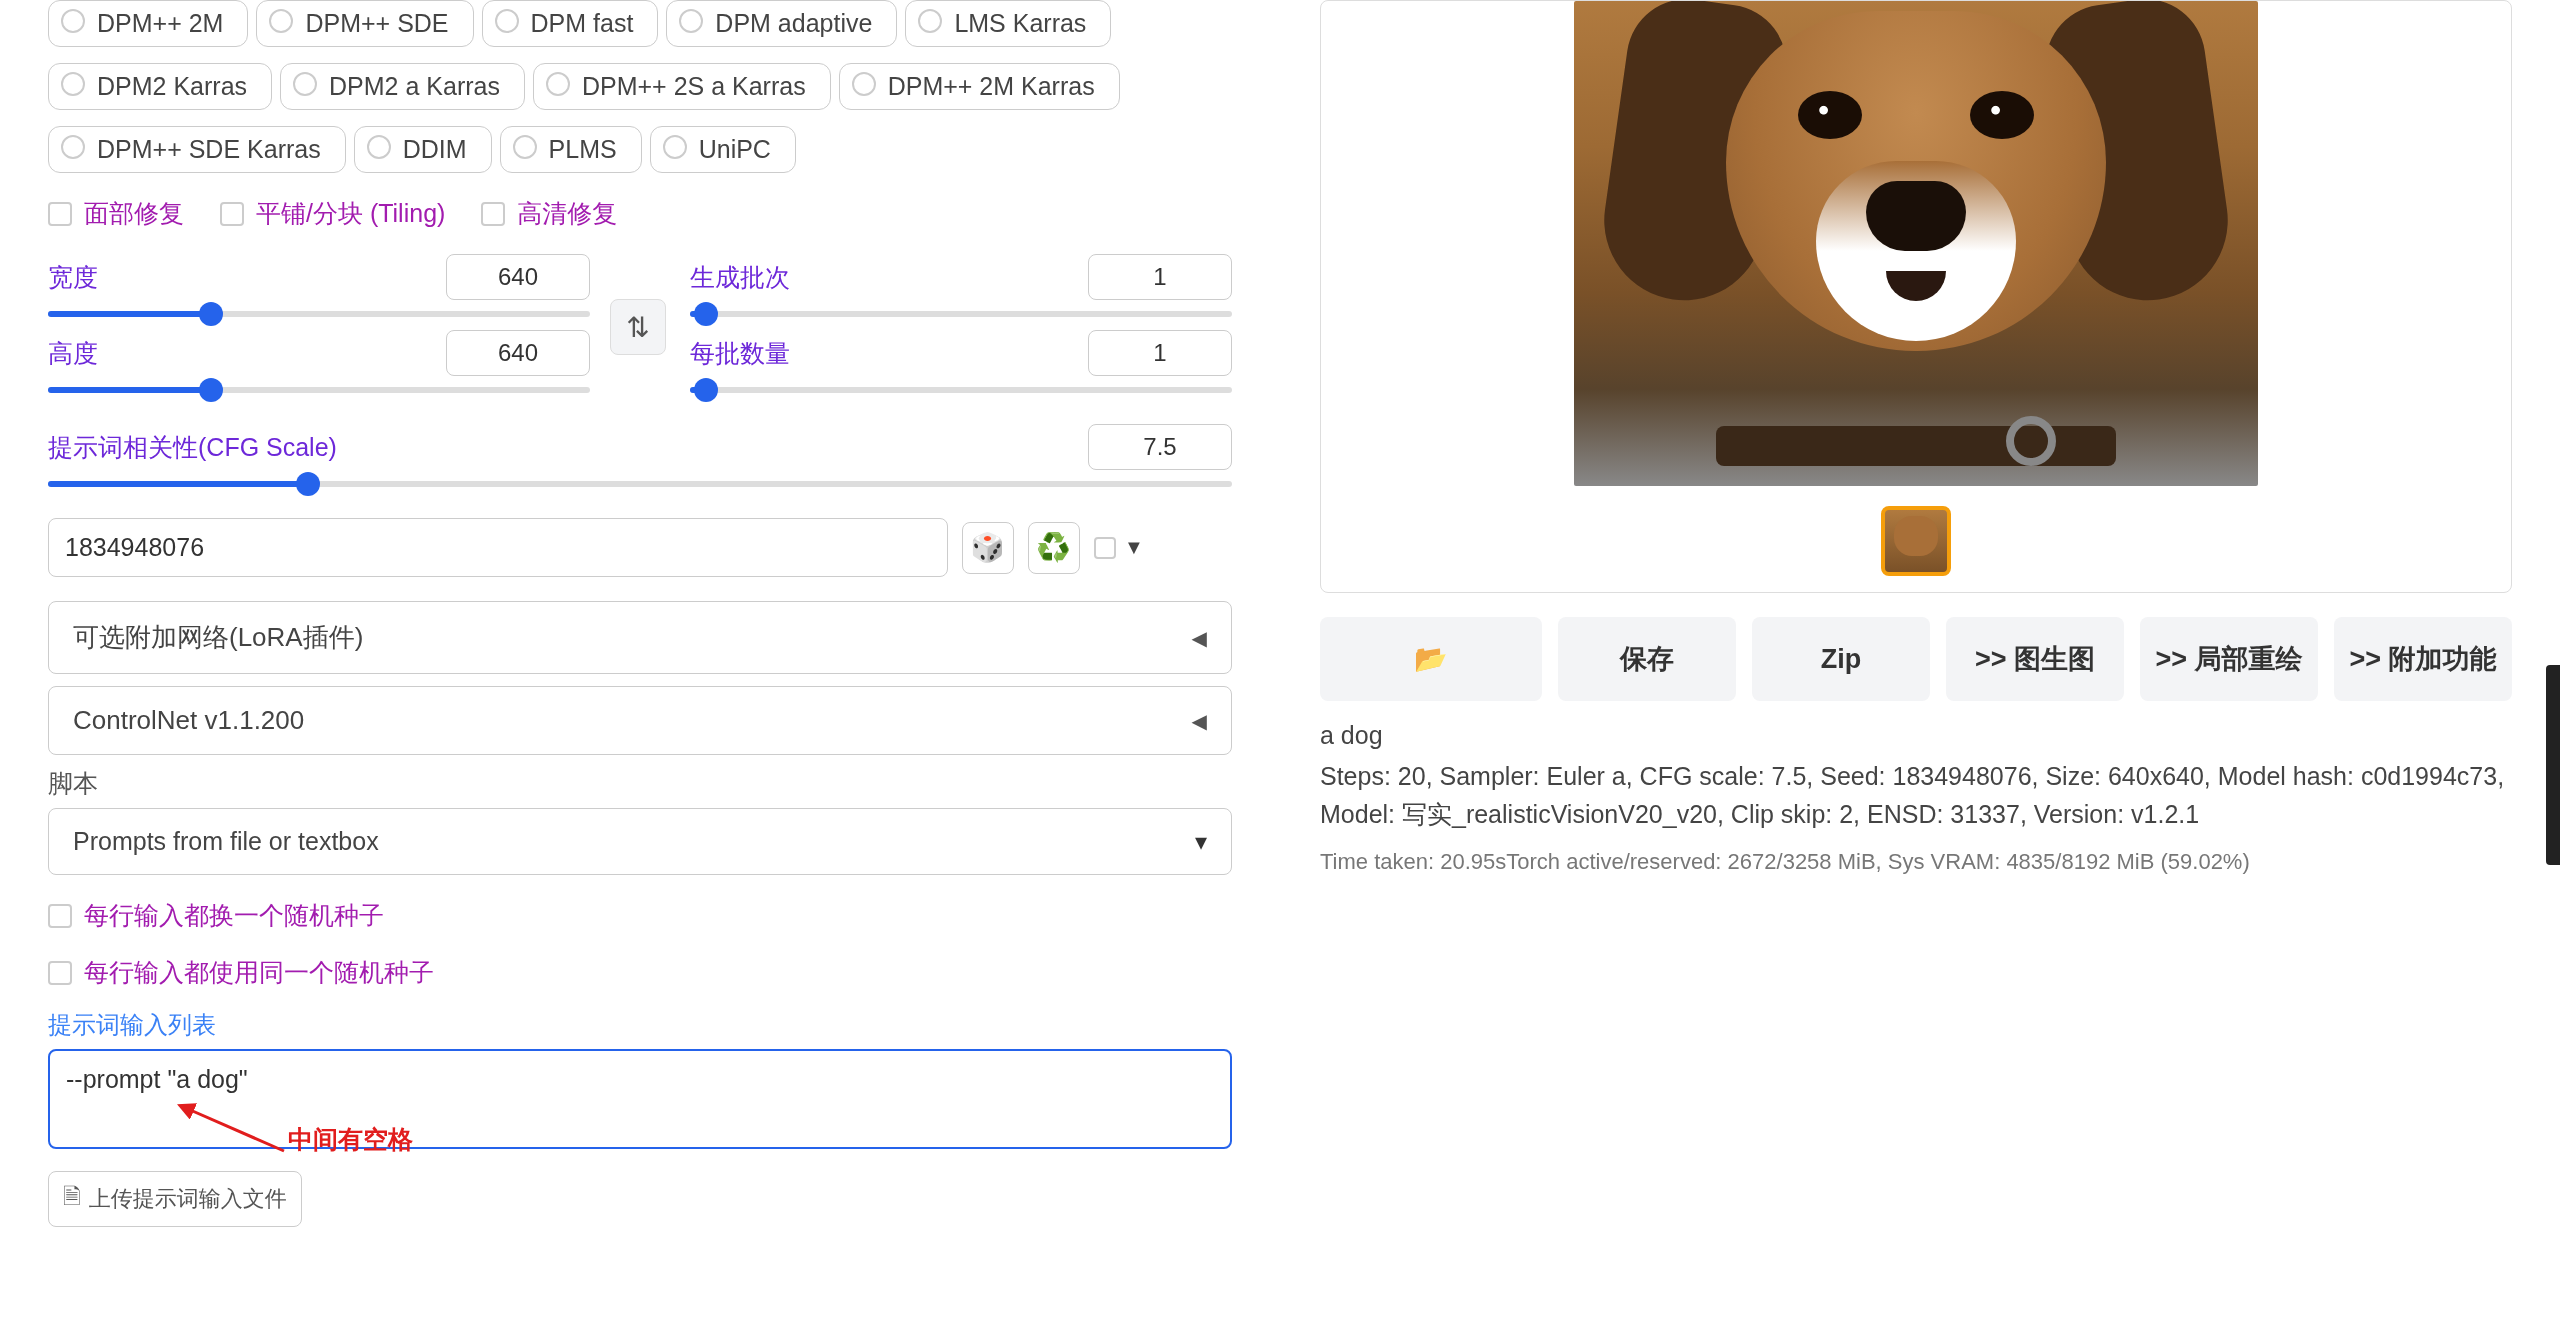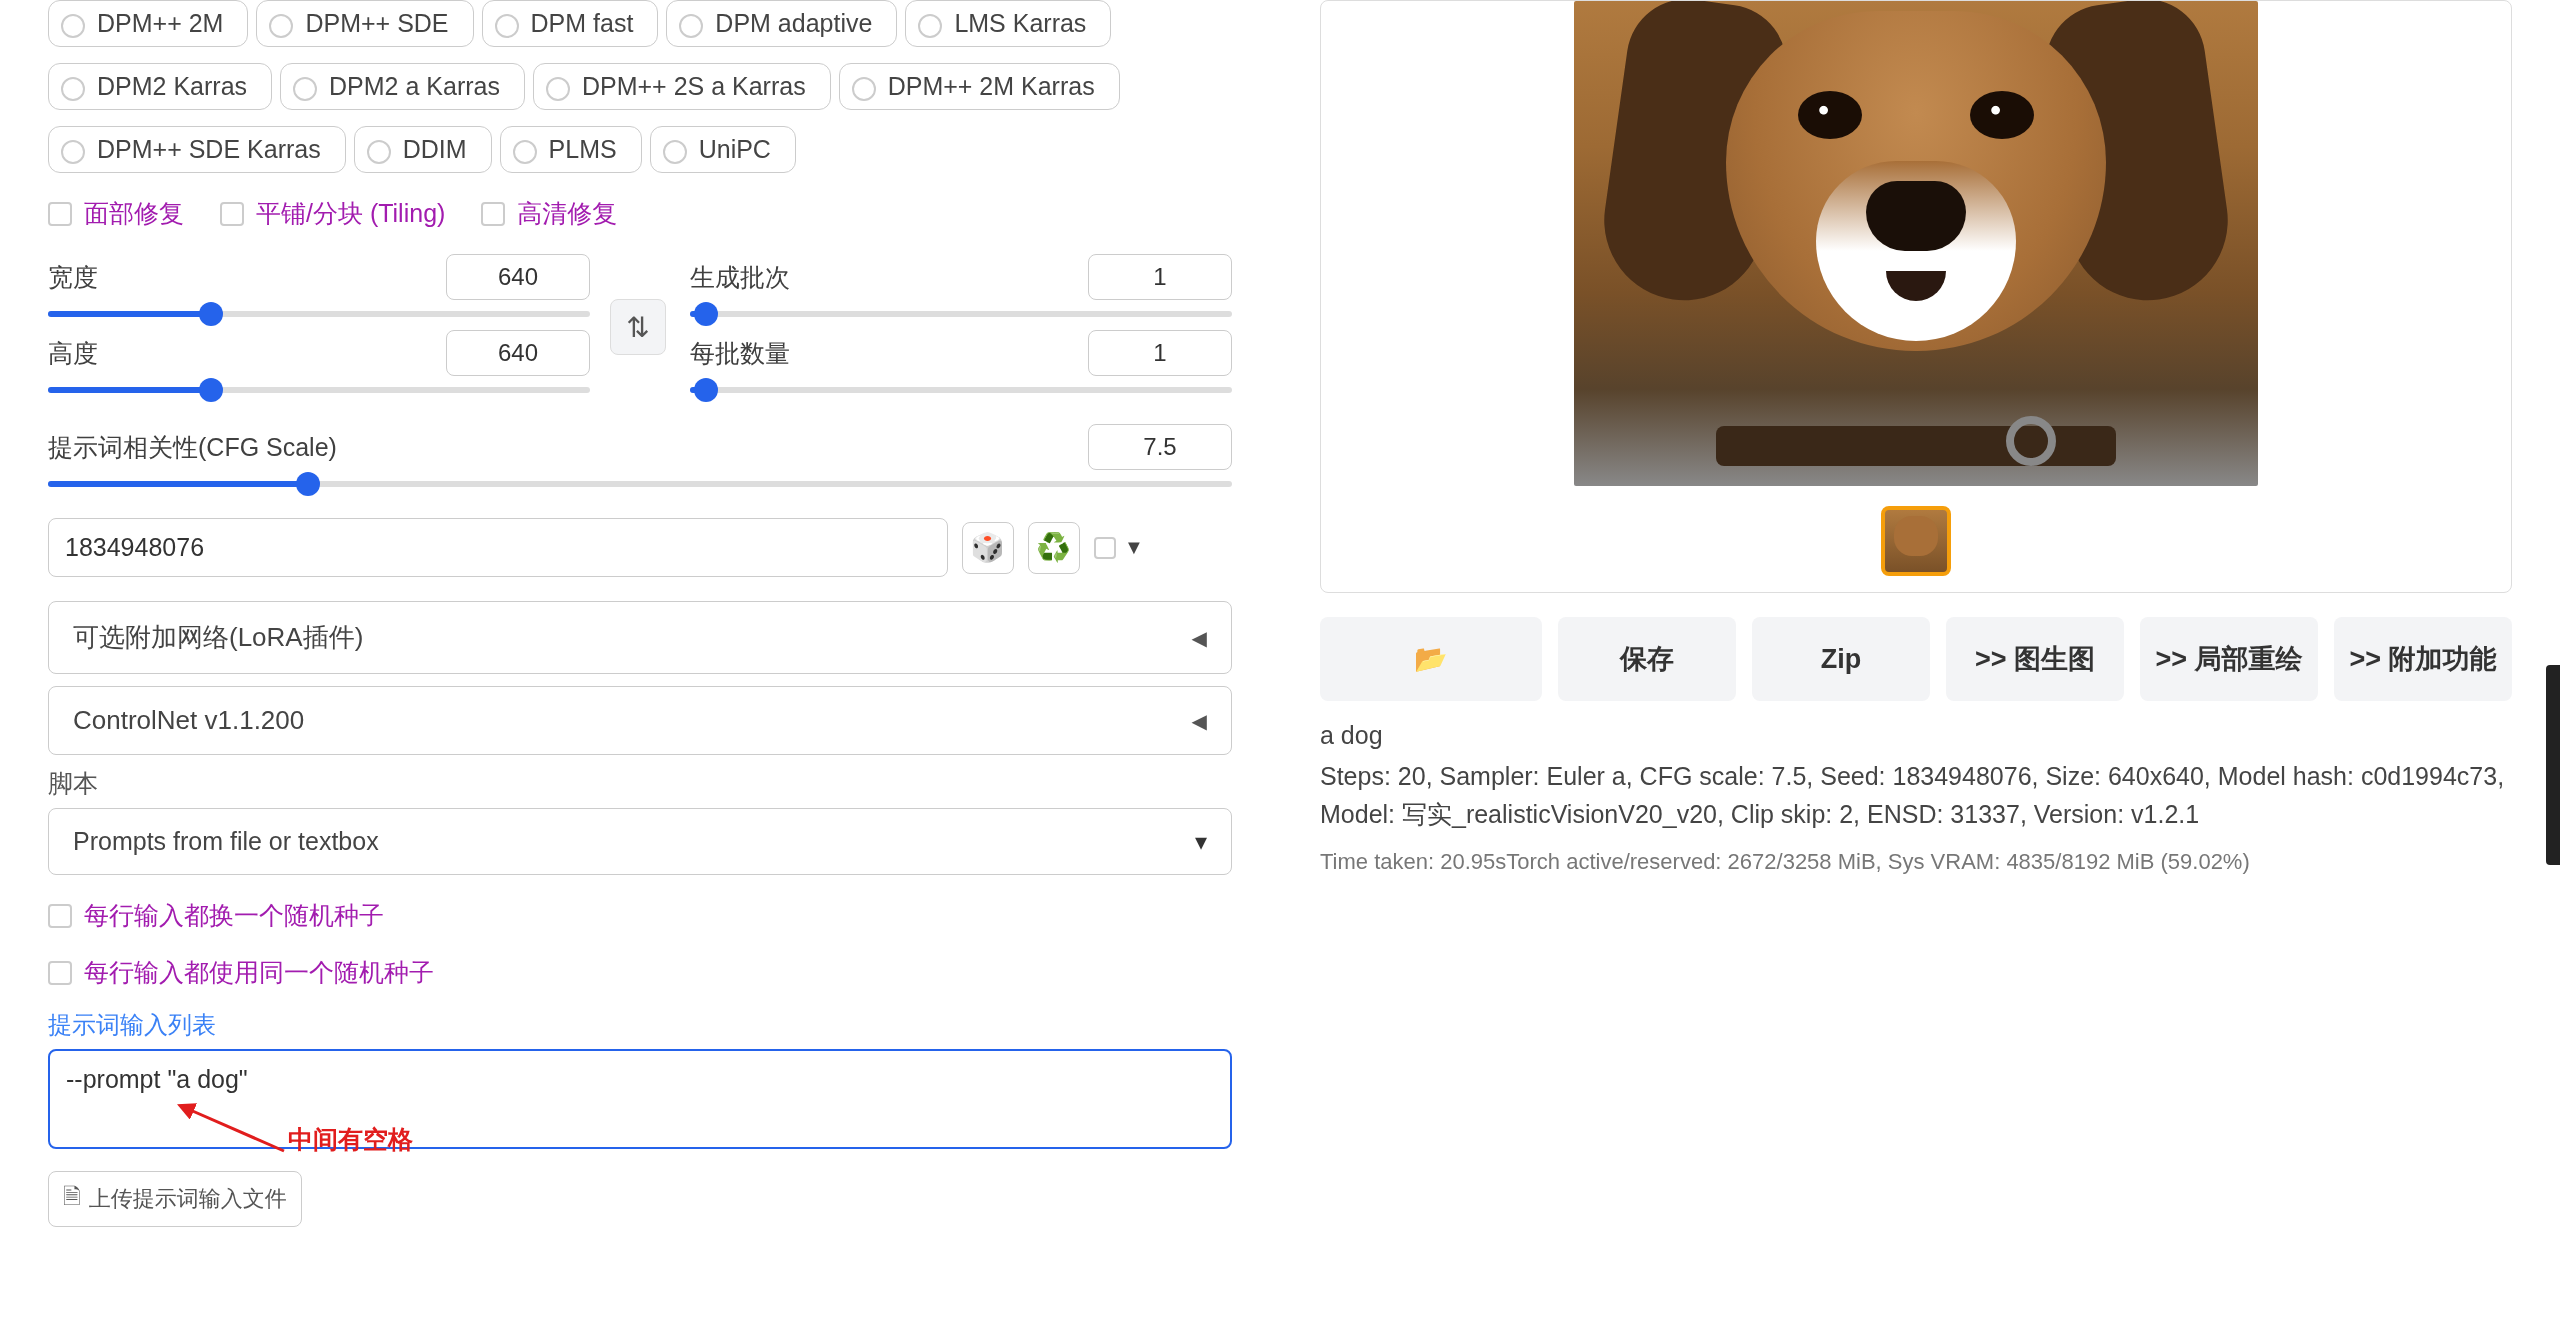--- a/index.html
+++ b/index.html
@@ -2,32 +2,32 @@
 <html><head>
 <meta charset="utf-8">
 <style>
 * { box-sizing: border-box; margin: 0; padding: 0; }
 body { font-family: -apple-system, BlinkMacSystemFont, "Segoe UI", sans-serif; background: #fff; font-size: 24px; color: #333; }
 .app { display: flex; width: 2560px; height: 1329px; }
 .left { width: 1280px; padding: 0 48px 0 48px; overflow-y: auto; }
 .right { flex: 1; padding: 0 48px 0 40px; }
 .right-wrap { border: 1px solid #ddd; border-radius: 8px; padding: 0 0 16px 0; margin-bottom: 24px; }
 .sampler-radios { display: flex; flex-wrap: wrap; gap: 16px 8px; margin-bottom: 24px; }
-.radio-chip { display: inline-flex; align-items: flex-end; padding: 8px 24px 8px 12px; border: 1px solid #ccc; border-radius: 12px; cursor: pointer; background: #fff; }
+.radio-chip { display: inline-flex; align-items: flex-start; padding: 8px 24px 8px 12px; border: 1px solid #ccc; border-radius: 12px; cursor: pointer; background: #fff; }
 .radio-dot { width: 24px; height: 24px; border: 2px solid #ccc; border-radius: 50%; margin-right: 12px; flex-shrink: 0; }
 .radio-chip span { font-size: 25px; color: #444; white-space: nowrap; }
 .checkbox-row { display: flex; gap: 36px; margin-bottom: 24px; }
 .checkbox { display: inline-flex; align-items: center; cursor: pointer; }
 .checkbox-box { width: 24px; height: 24px; border: 2px solid #ccc; border-radius: 4px; margin-right: 12px; }
 .checkbox span { font-size: 25px; color: #a21caf; }
 .dim-grid { display: grid; grid-template-columns: 1fr 60px 1fr; gap: 20px; margin-bottom: 24px; }
 .dim-left, .dim-right { display: flex; flex-direction: column; gap: 6px; }
 .dim-row { display: flex; flex-direction: column; gap: 4px; }
 .dim-row-top { display: flex; justify-content: space-between; align-items: center; }
-.dim-label { font-size: 25px; color: #404040; }
+.dim-label { font-size: 25px; color: #6d28d9; }
 .num-input { width: 144px; padding: 8px 12px; border: 1px solid #ccc; border-radius: 8px; text-align: center; font-size: 24px; background: #fff; color: #333; }
 .slider-wrap { position: relative; height: 20px; }
 .slider-track { position: absolute; left: 0; right: 0; top: 7px; height: 6px; background: #ddd; border-radius: 3px; }
 .slider-fill { position: absolute; left: 0; top: 7px; height: 6px; background: #2563eb; border-radius: 3px; }
 .slider-thumb { position: absolute; top: -2px; width: 24px; height: 24px; background: #2563eb; border-radius: 50%; transform: translateX(-50%); }
 .swap-btn { width: 56px; height: 56px; background: #f3f4f6; border: 1px solid #ddd; border-radius: 8px; align-self: center; display: flex; align-items: center; justify-content: center; font-size: 28px; cursor: pointer; color: #555; }
 .cfg-row { margin-bottom: 24px; }
 .cfg-top { display: flex; justify-content: space-between; align-items: center; margin-bottom: 4px; }
 .seed-label { font-size: 25px; color: #444; margin-bottom: 8px; display: block; }
 .seed-row { display: flex; gap: 14px; align-items: center; margin-bottom: 24px; }

